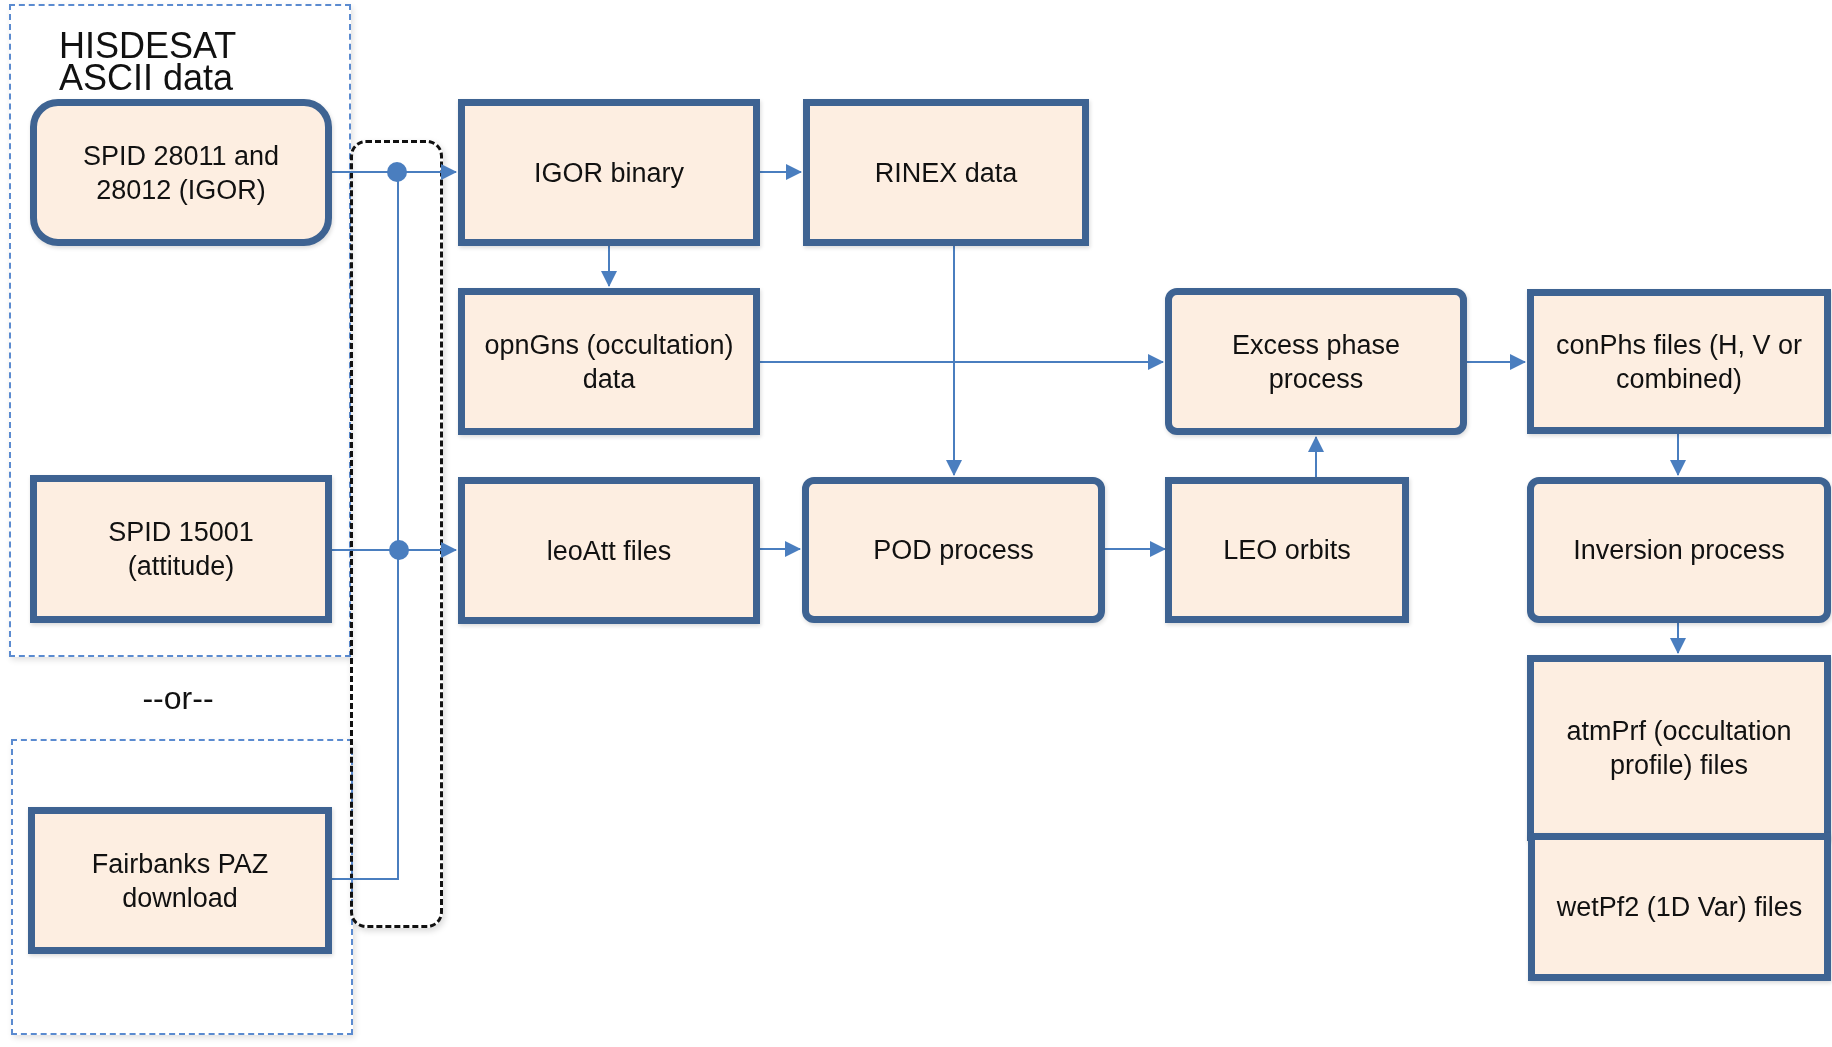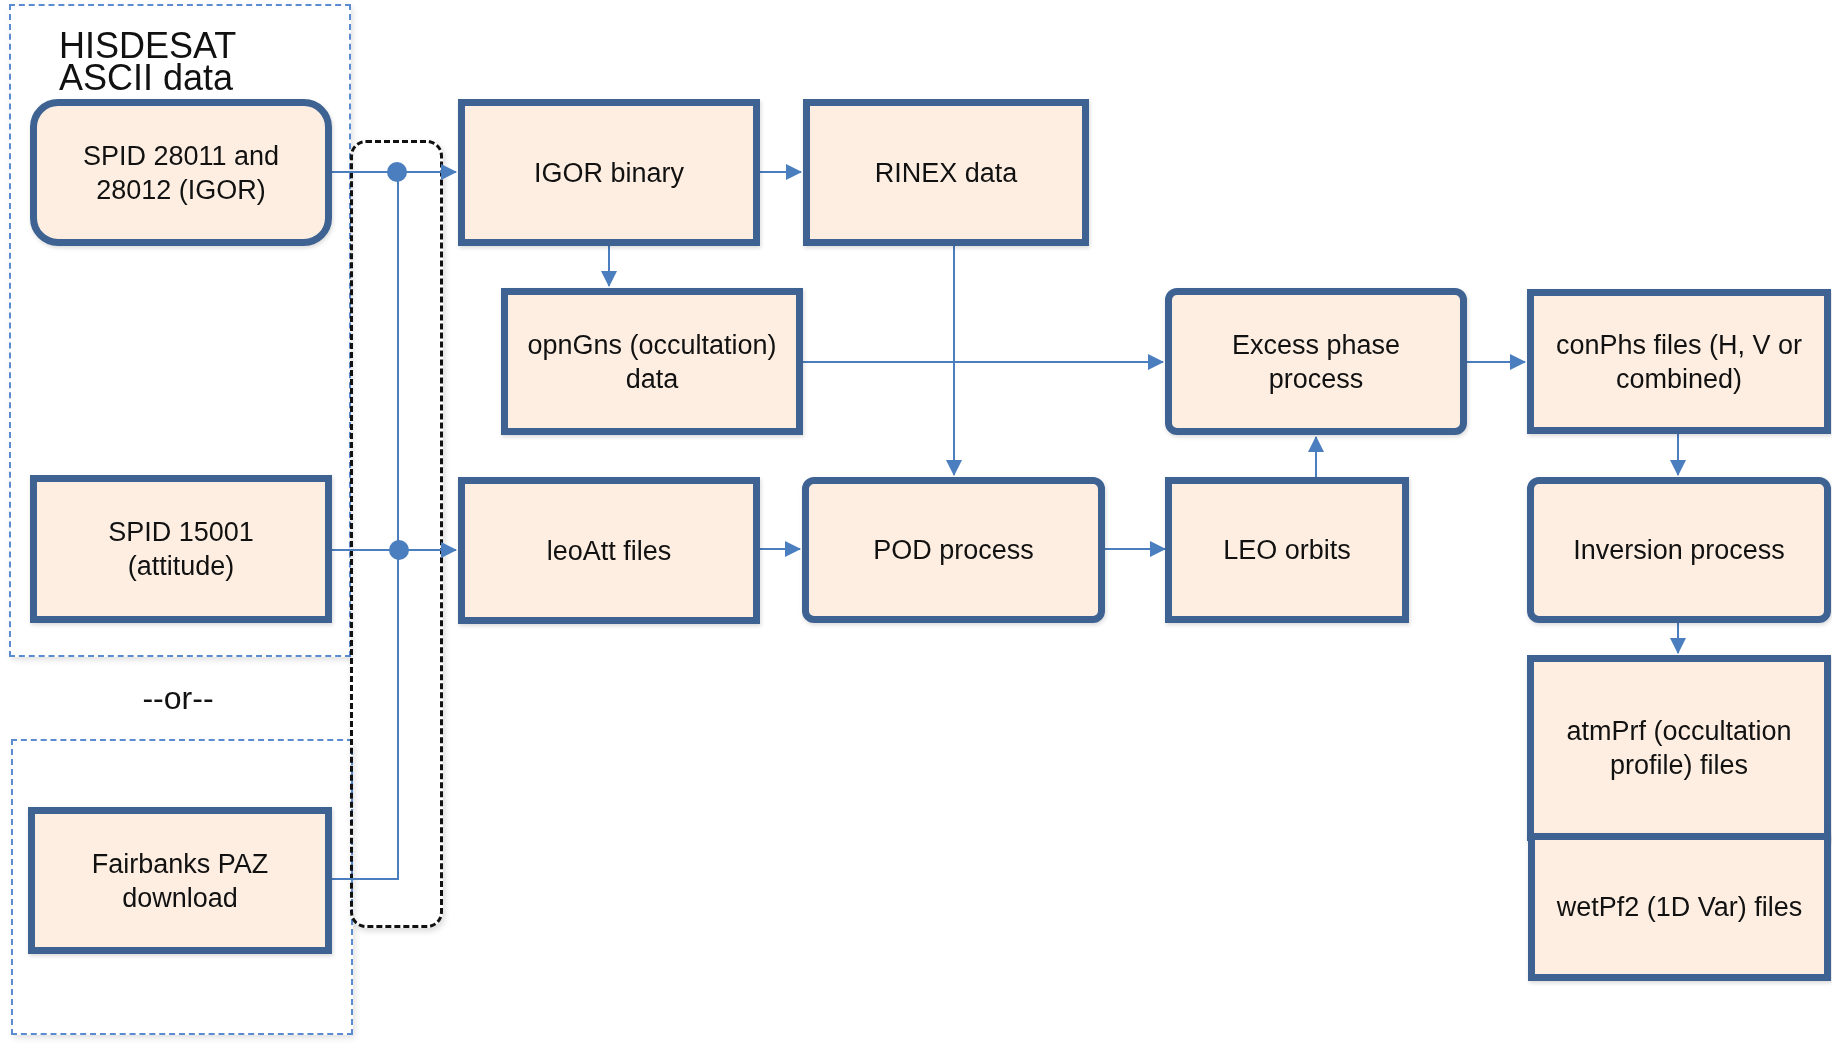--- a/index.html
+++ b/index.html
@@ -63,21 +63,21 @@
 </div>
 <div class="node" style="left:28px;top:807px;width:304px;height:147px;">
   <span style="max-width:220px;display:block;">Fairbanks PAZ download</span>
 </div>
 <div class="node" style="left:458px;top:99px;width:302px;height:147px;">
   <span>IGOR binary</span>
 </div>
 <div class="node" style="left:803px;top:99px;width:286px;height:147px;">
   <span>RINEX data</span>
 </div>
-<div class="node" style="left:458px;top:288px;width:302px;height:147px;margin-left:43px;">
+<div class="node" style="left:458px;top:288px;width:302px;height:147px;">
   <span>opnGns (occultation) data</span>
 </div>
 <div class="node" style="left:458px;top:477px;width:302px;height:147px;">
   <span>leoAtt files</span>
 </div>
 <div class="node round" style="left:802px;top:477px;width:303px;height:146px;">
   <span>POD process</span>
 </div>
 <div class="node round" style="left:1165px;top:288px;width:302px;height:147px;">
   <span style="max-width:200px;display:block;">Excess phase process</span>

